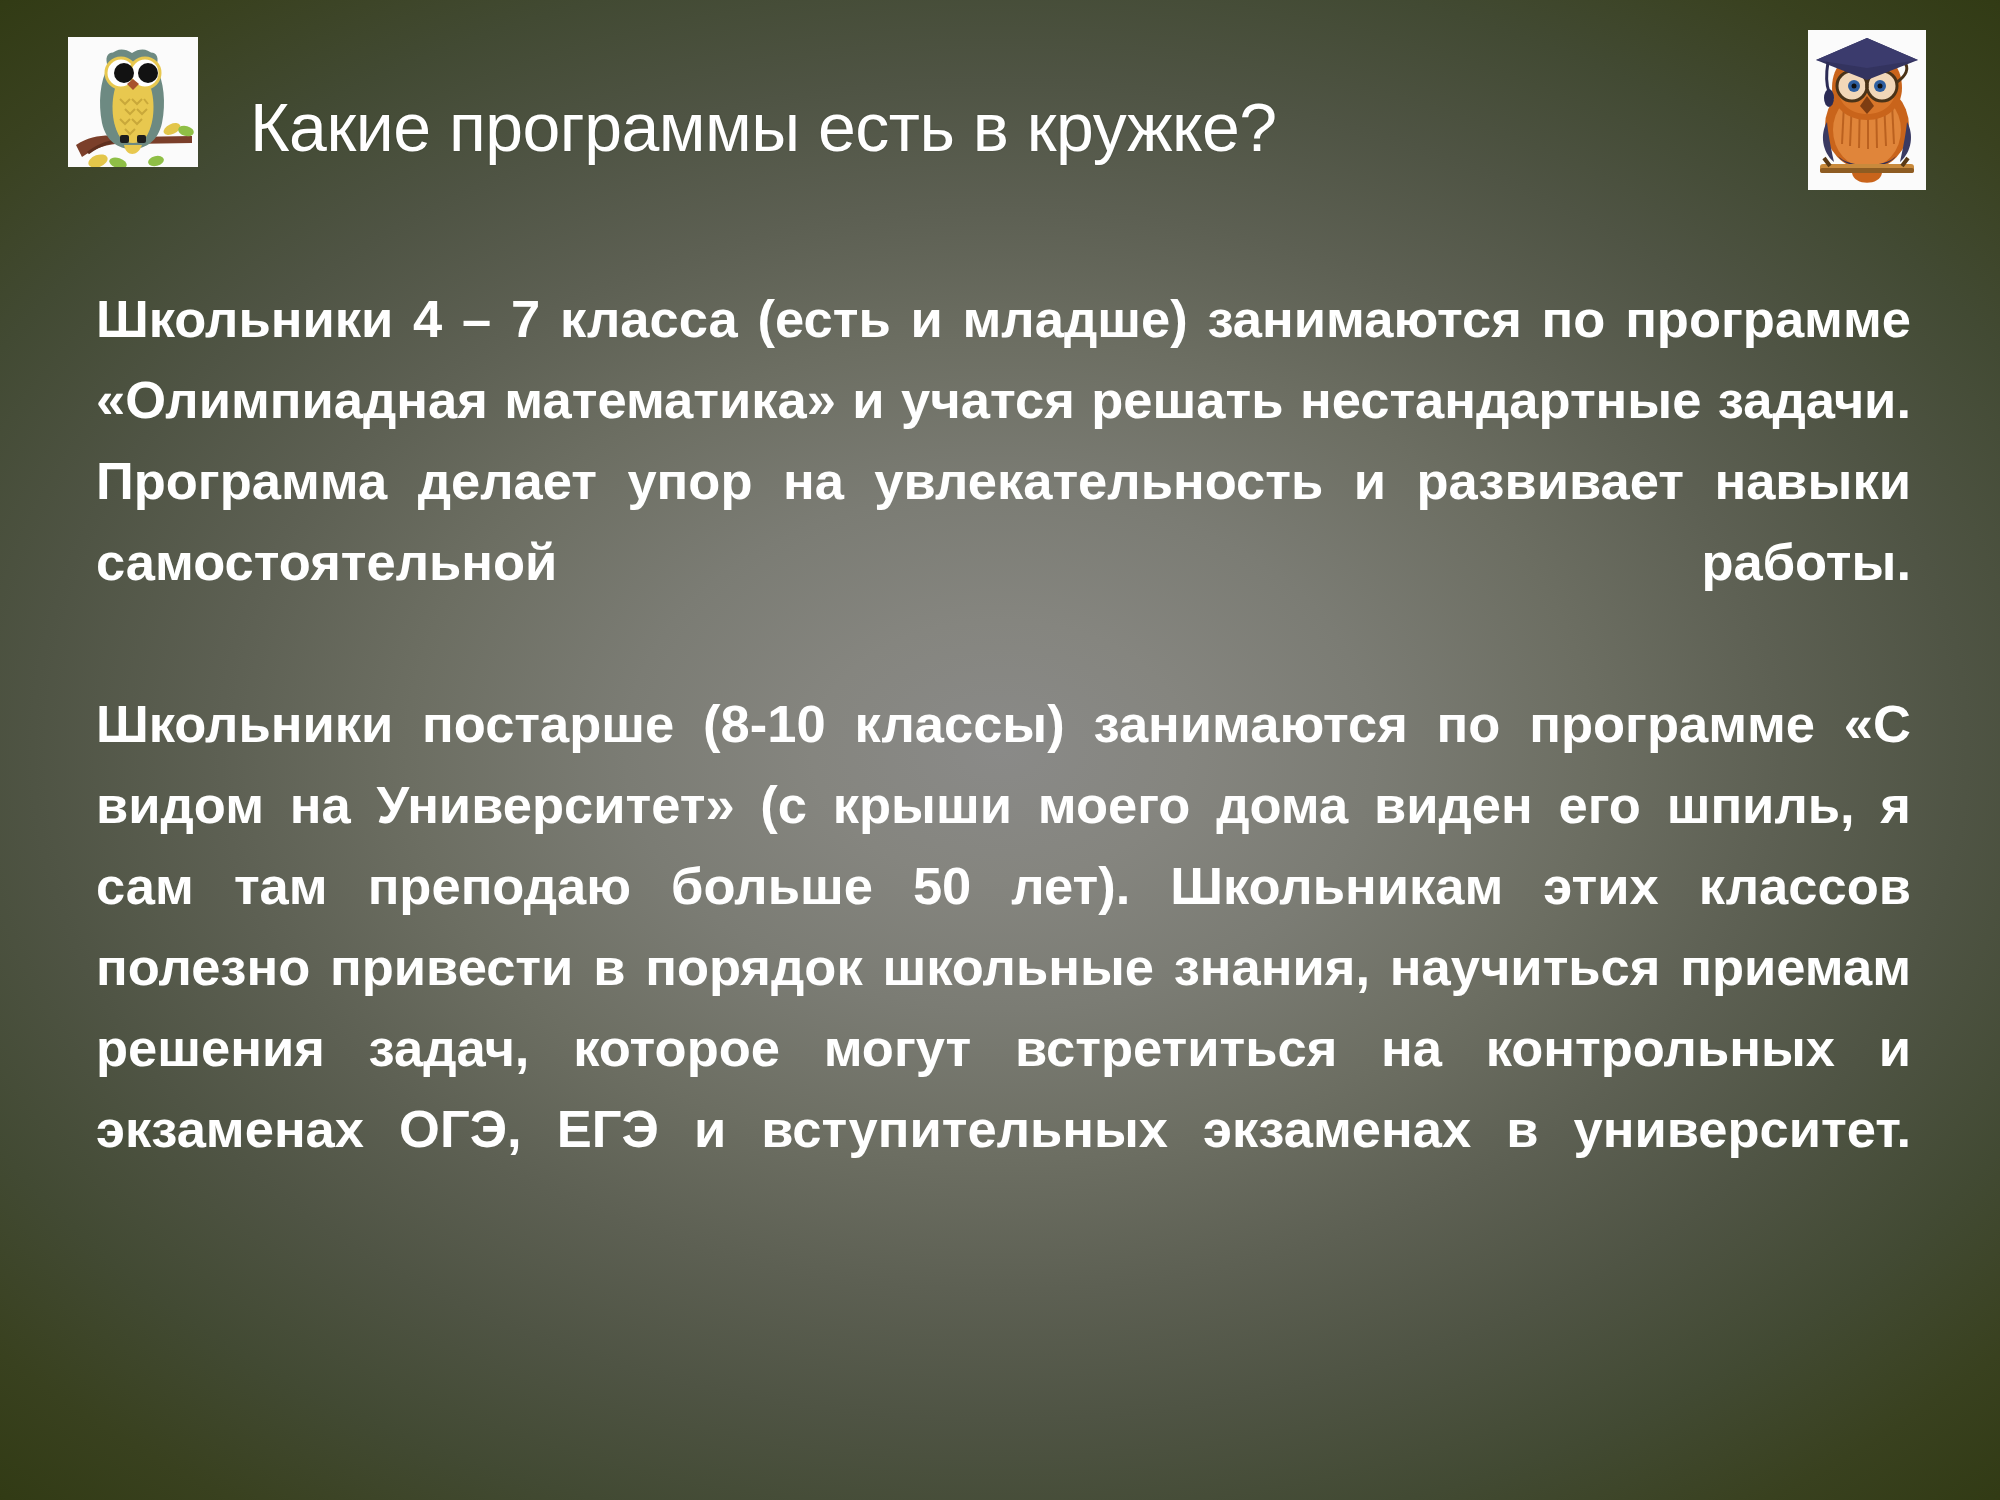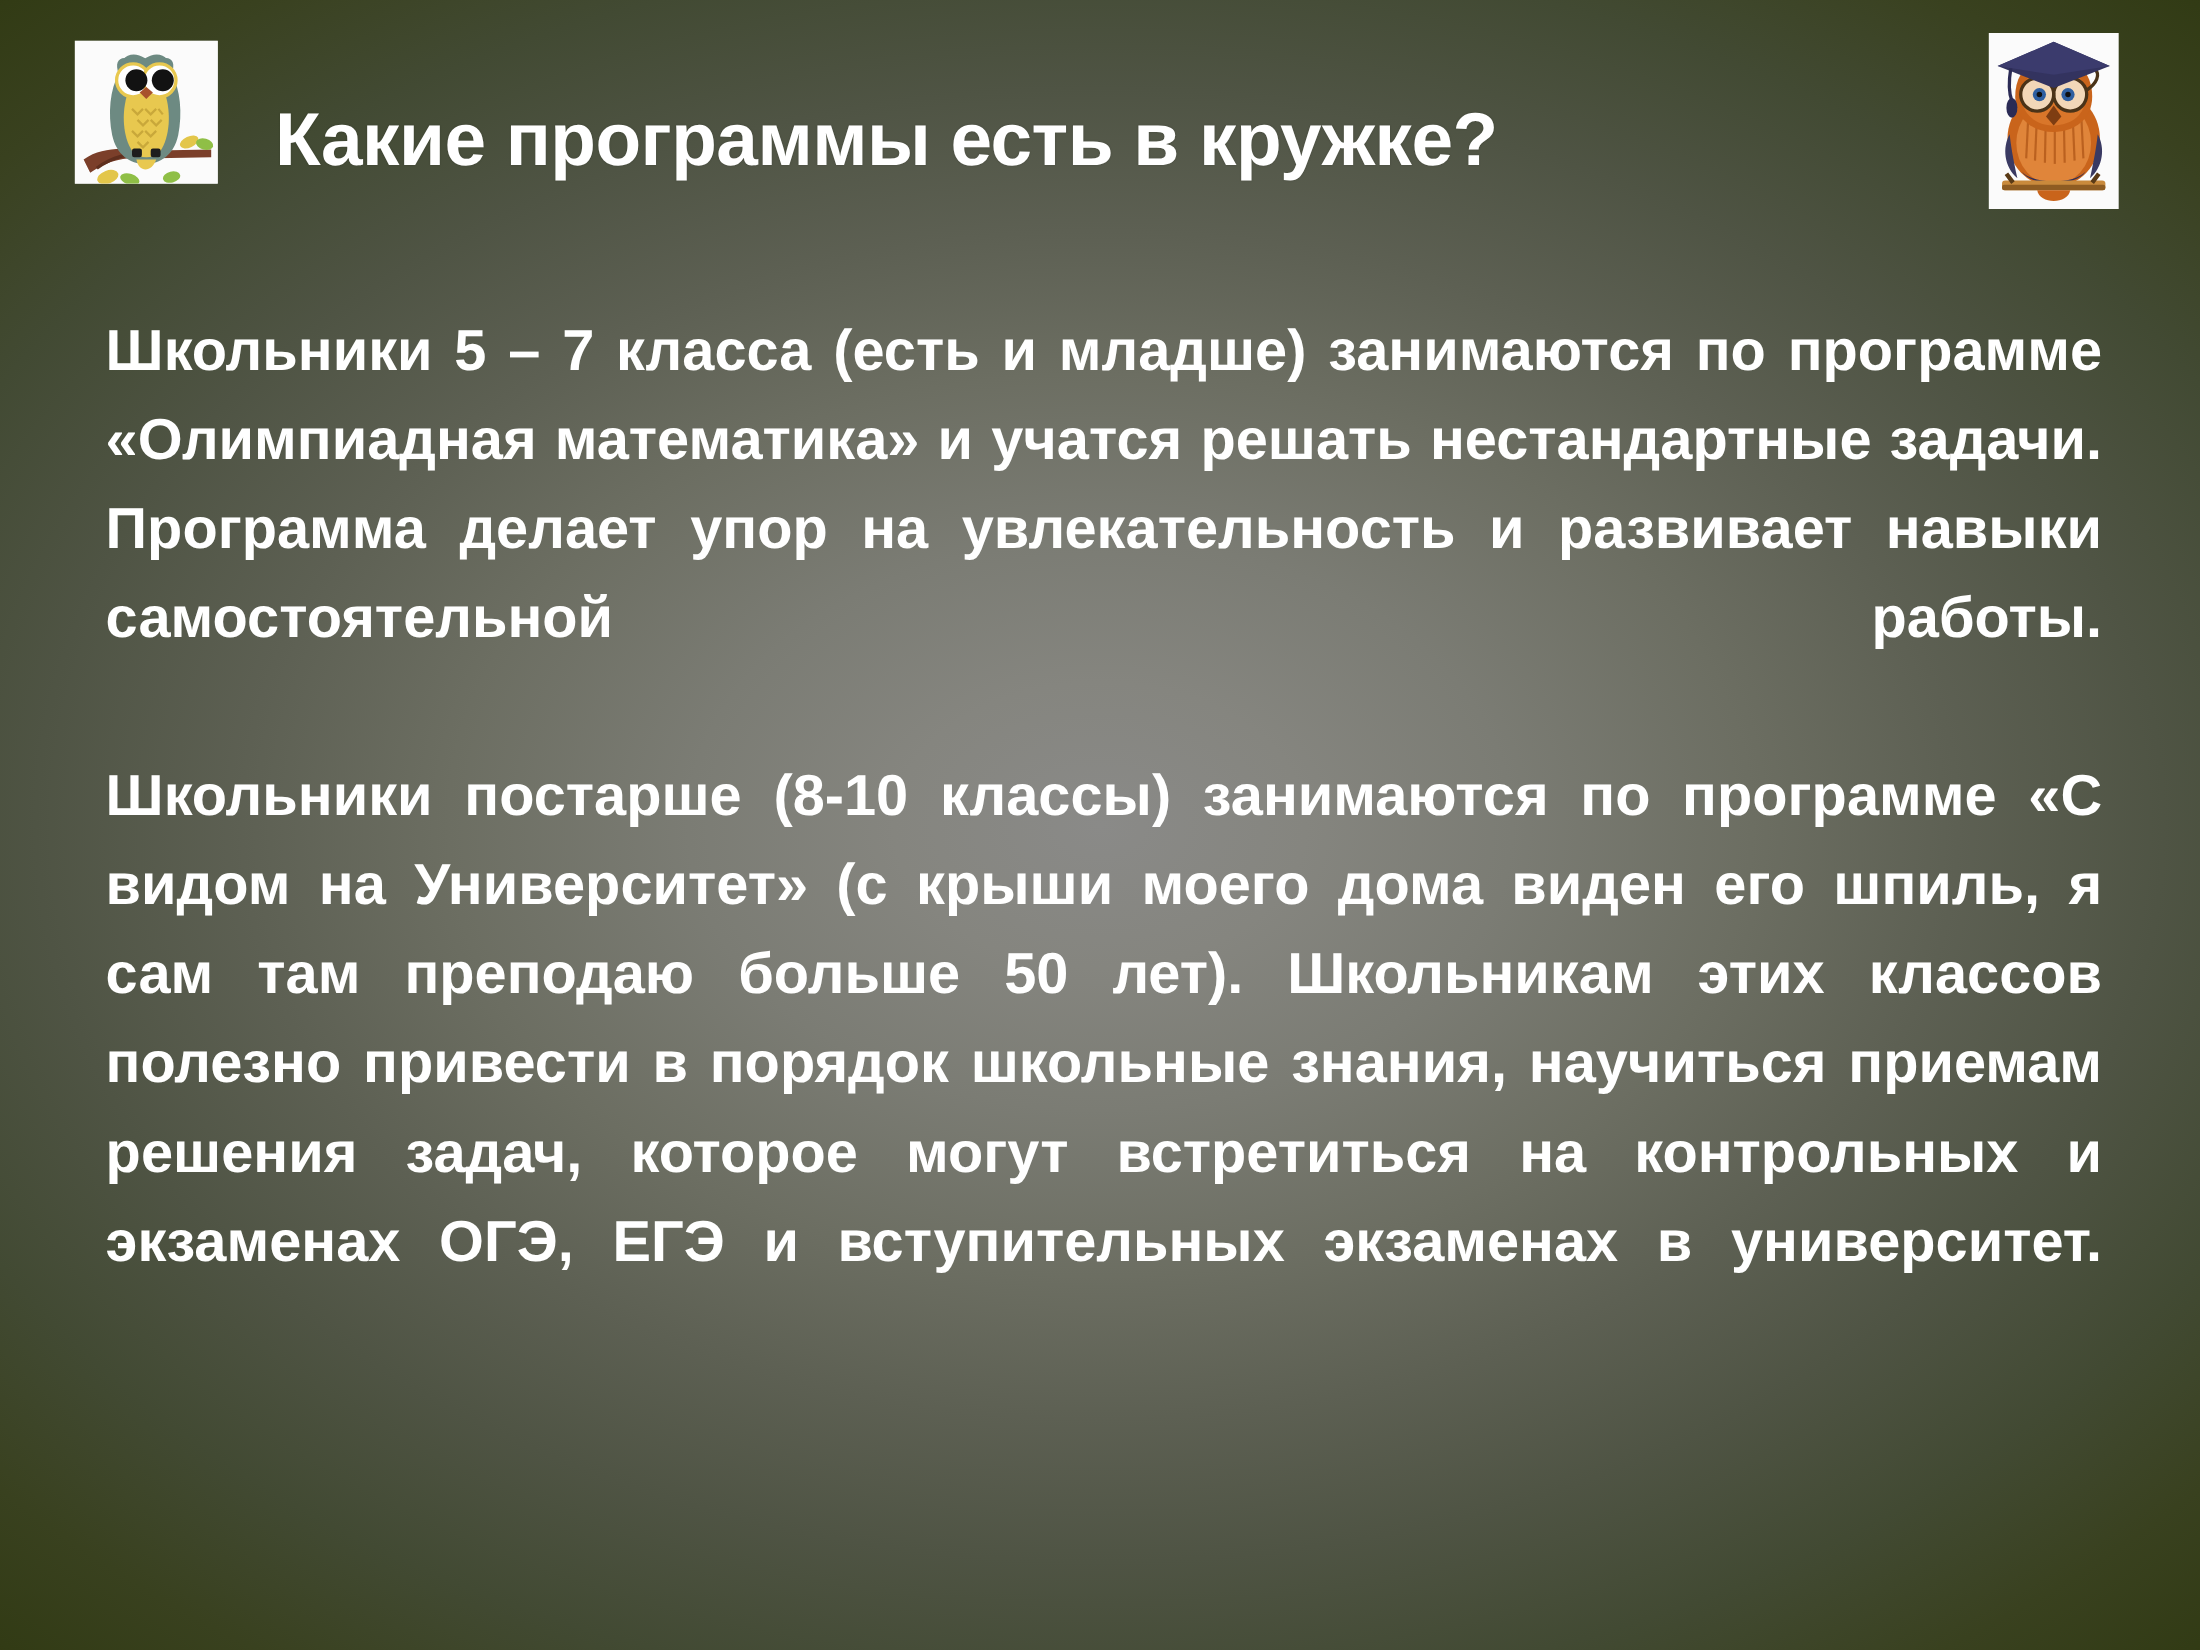--- a/index.html
+++ b/index.html
@@ -35,21 +35,21 @@
     left: 250px;
     top: 70px;
     width: 1500px;
     height: 90px;
     display: flex;
     align-items: center;
     justify-content: flex-start;
   }
   .title-text {
     font-size: 68px;
-    font-weight: bold;
+    font-weight: normal;
     color: #ffffff;
     letter-spacing: -0.5px;
     white-space: nowrap;
     line-height: 1.05;
     text-shadow: 0 0 2px rgba(0,0,0,0.18);
     margin-top: 26px;
   }
 
   
   .pic {
@@ -200,17 +200,17 @@
 
       <path d="M44 143 C46 156, 72 156, 74 143 Z" fill="#c9641b"></path>
     </svg>
   </div>
 
   <div class="title-bar">
     <span class="title-text">Какие программы есть в кружке?</span>
   </div>
 
   <div class="body-text">
-    <p class="para">Школьники 5 – 7 класса (есть и младше) занимаются по программе «Олимпиадная математика» и учатся решать нестандартные задачи. Программа делает упор на увлекательность и развивает навыки самостоятельной работы.</p>
+    <p class="para">Школьники 4 – 7 класса (есть и младше) занимаются по программе «Олимпиадная математика» и учатся решать нестандартные задачи. Программа делает упор на увлекательность и развивает навыки самостоятельной работы.</p>
     <p class="para">Школьники постарше (8-10 классы) занимаются по программе «С видом на Университет» (с крыши моего дома виден его шпиль, я сам там преподаю больше 50 лет). Школьникам этих классов полезно привести в порядок школьные знания, научиться приемам решения задач, которое могут встретиться на контрольных и экзаменах ОГЭ, ЕГЭ и вступительных экзаменах в университет.</p>
   </div>
 
 </div>
 
 </body></html>

